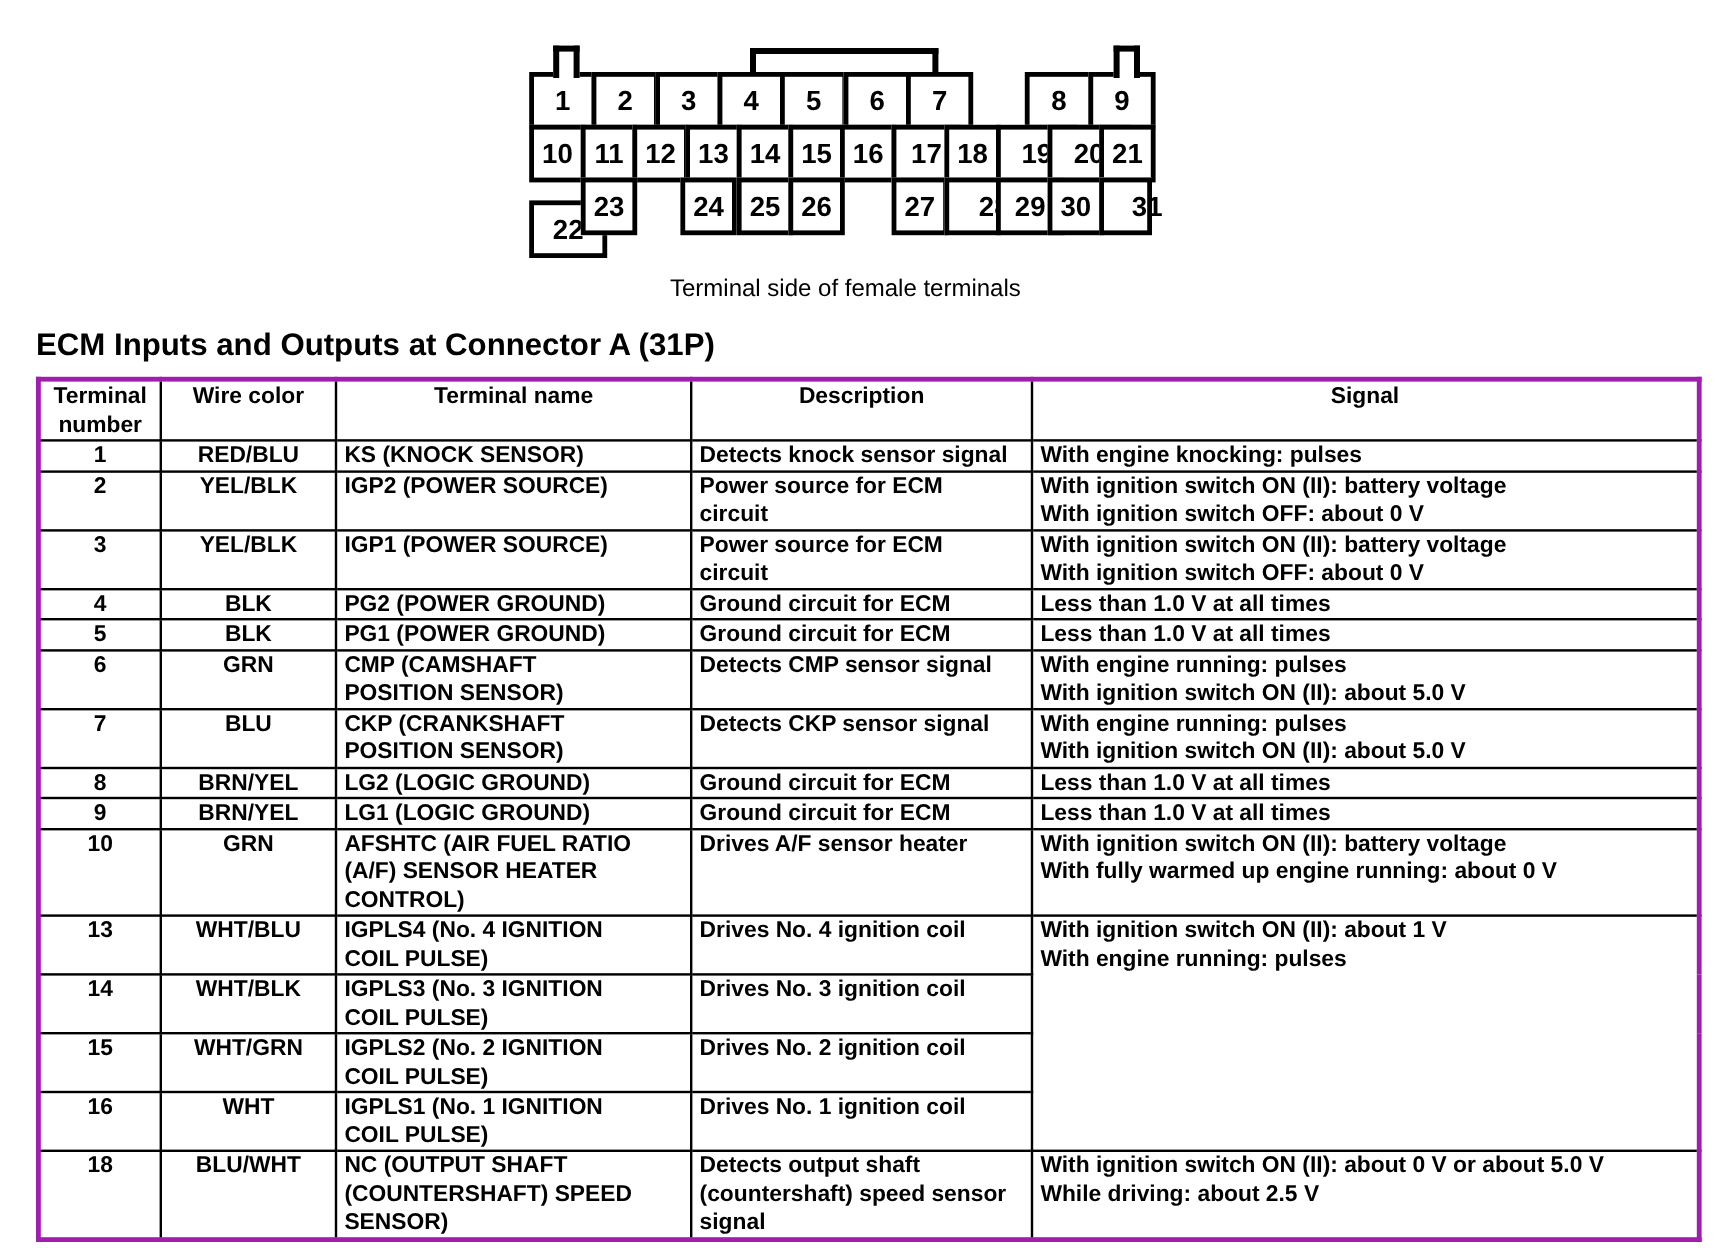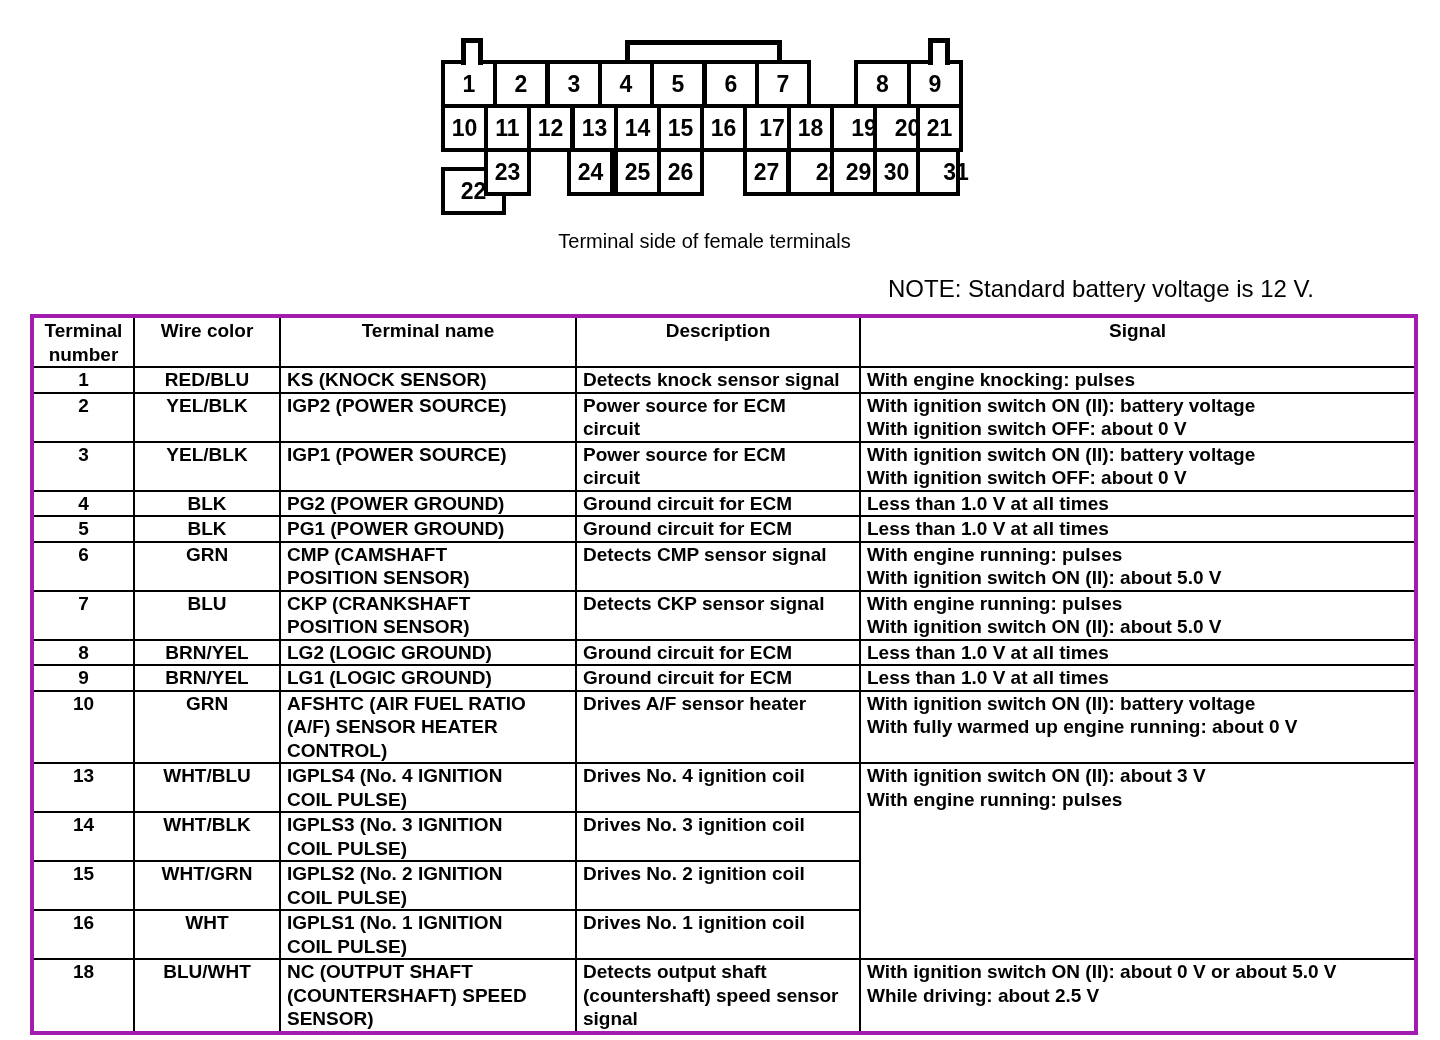--- a/index.html
+++ b/index.html
@@ -109,21 +109,21 @@
     <div class="pin" style="left:216px;top:110px;width:47px;">26</div>
     <div class="pin" style="left:302px;top:110px;width:47px;">27</div>
     <div class="pin" style="left:346px;top:110px;width:47px;padding-left:36px;">28</div>
     <div class="pin" style="left:389px;top:110px;width:57px;">29</div>
     <div class="pin" style="left:432px;top:110px;width:47px;">30</div>
     <div class="pin" style="left:475px;top:110px;width:24px;padding-left:36px;">31</div>
   </div>
 
   <div class="caption">Terminal side of female terminals</div>
 
-  <div class="note">NOTE: Standard battery voltage is 12 V.</div>
+  <div class="title">ECM Inputs and Outputs at Connector A (31P)</div>
 
   <table class="ecm">
     <colgroup>
         <col class="c1">
         <col class="c2">
         <col class="c3">
         <col class="c4">
         <col class="c5">
       </colgroup>
     <tbody>
@@ -215,21 +215,21 @@
       <td class="lft">Drives A/F sensor heater</td>
       <td class="lft">With ignition switch ON (II): battery voltage
 With fully warmed up engine running: about 0 V</td>
     </tr>
     <tr>
       <td class="ctr">13</td>
       <td class="ctr">WHT/BLU</td>
       <td class="lft">IGPLS4 (No. 4 IGNITION
 COIL PULSE)</td>
       <td class="lft">Drives No. 4 ignition coil</td>
-      <td class="lft" rowspan="4">With ignition switch ON (II): about 3 V
+      <td class="lft" rowspan="4">With ignition switch ON (II): about 1 V
 With engine running: pulses</td>
     </tr>
     <tr>
       <td class="ctr">14</td>
       <td class="ctr">WHT/BLK</td>
       <td class="lft">IGPLS3 (No. 3 IGNITION
 COIL PULSE)</td>
       <td class="lft">Drives No. 3 ignition coil</td>
     </tr>
     <tr>

